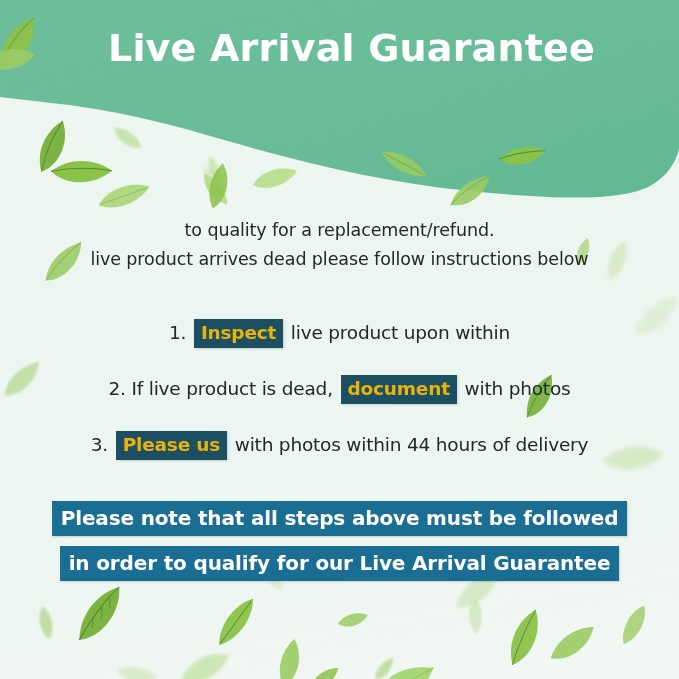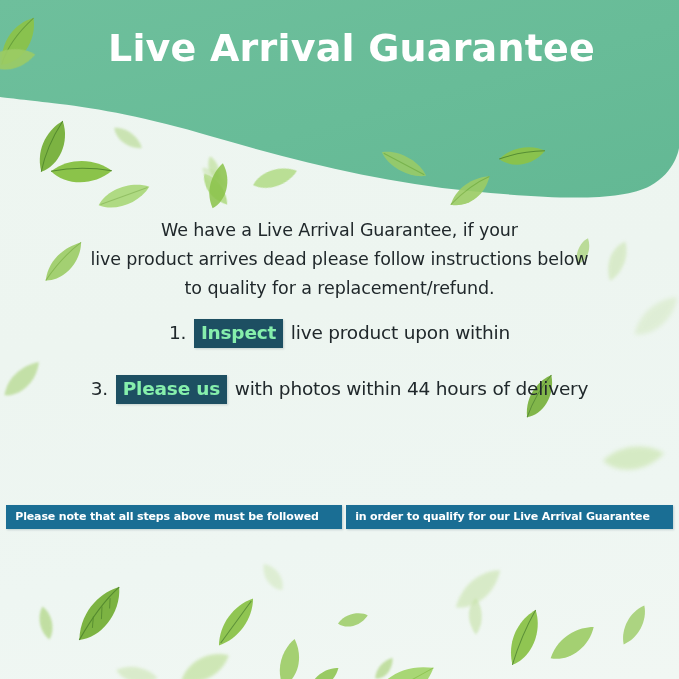--- a/index.html
+++ b/index.html
@@ -80,21 +80,21 @@
     line-height: 30px;
     letter-spacing: -0.2px;
     white-space: nowrap;
   }
   .step-1 { margin-bottom: 26px; }
   .step-2 { margin-bottom: 26px; }
 
   .hl {
     display: inline-block;
     background: #1d4f62;
-    color: #86efac;
+    color: #eab308;
     font-weight: bold;
     padding: 2px 7px 3px 7px;
     margin: 0 2px;
     line-height: 24px;
     box-shadow: 1px 1px 2px rgba(20,50,60,0.18);
   }
 
   
   .note {
     position: absolute;
@@ -102,27 +102,27 @@
     left: 0;
     width: 679px;
     text-align: center;
   }
   .note-line {
     display: inline-block;
     background: #1a6e94;
     color: #ffffff;
     font-family: "DejaVu Sans", sans-serif;
     font-weight: bold;
-    font-size: 11px;
+    font-size: 20px;
     letter-spacing: -0.15px;
-    padding: 5px 23px 6px 9px;
+    padding: 5px 9px 6px 9px;
     white-space: nowrap;
     box-shadow: 1px 1px 2px rgba(20,60,80,0.2);
   }
-  .note-line + .note-line { margin-top: 4px; }
+  .note-line + .note-line { margin-top: 10px; }
 </style>
 </head>
 <body>
 
 <div id="poster">
 
   <div class="band-wrap">
     <svg width="679" height="230" viewBox="0 0 679 230" xmlns="http://www.w3.org/2000/svg">
       <defs>
         <linearGradient id="gband" x1="0" y1="0" x2="1" y2="1">
@@ -396,29 +396,29 @@
     <div class="leaf" style="left:308px; top:668px; transform:rotate(-8deg); opacity:.85;">
       <svg width="34" height="24" viewBox="0 0 34 24">
           <path d="M1,18 C8,3 25,0 32,2 C26,16 11,23 1,18 Z" fill="#8bc34a"></path>
         </svg>
     </div>
   </div>
 
   <div class="content">
 
     <div class="intro">
-      <span class="ln">We have a Live Arrival Guarantee, if your</span>
+      <span class="ln">to quality for a replacement/refund.</span>
       <span class="ln">live product arrives dead please follow instructions below</span>
-      <span class="ln">to quality for a replacement/refund.</span>
     </div>
 
     <div class="steps">
 
       <div class="step step-1"><span>1.</span><span></span> <span class="hl">Inspect</span><span> live product upon within</span></div>
 
+      <div class="step step-2"><span>2.</span><span> If live product is dead, </span><span class="hl">document</span><span> with photos</span></div>
 
       <div class="step step-3"><span>3.</span><span></span> <span class="hl">Please us</span><span> with photos within 44 hours of delivery</span></div>
 
     </div>
 
     <div class="note">
       <div class="note-line">Please note that all steps above must be followed</div>
       <div class="note-line">in order to qualify for our Live Arrival Guarantee</div>
     </div>
 

